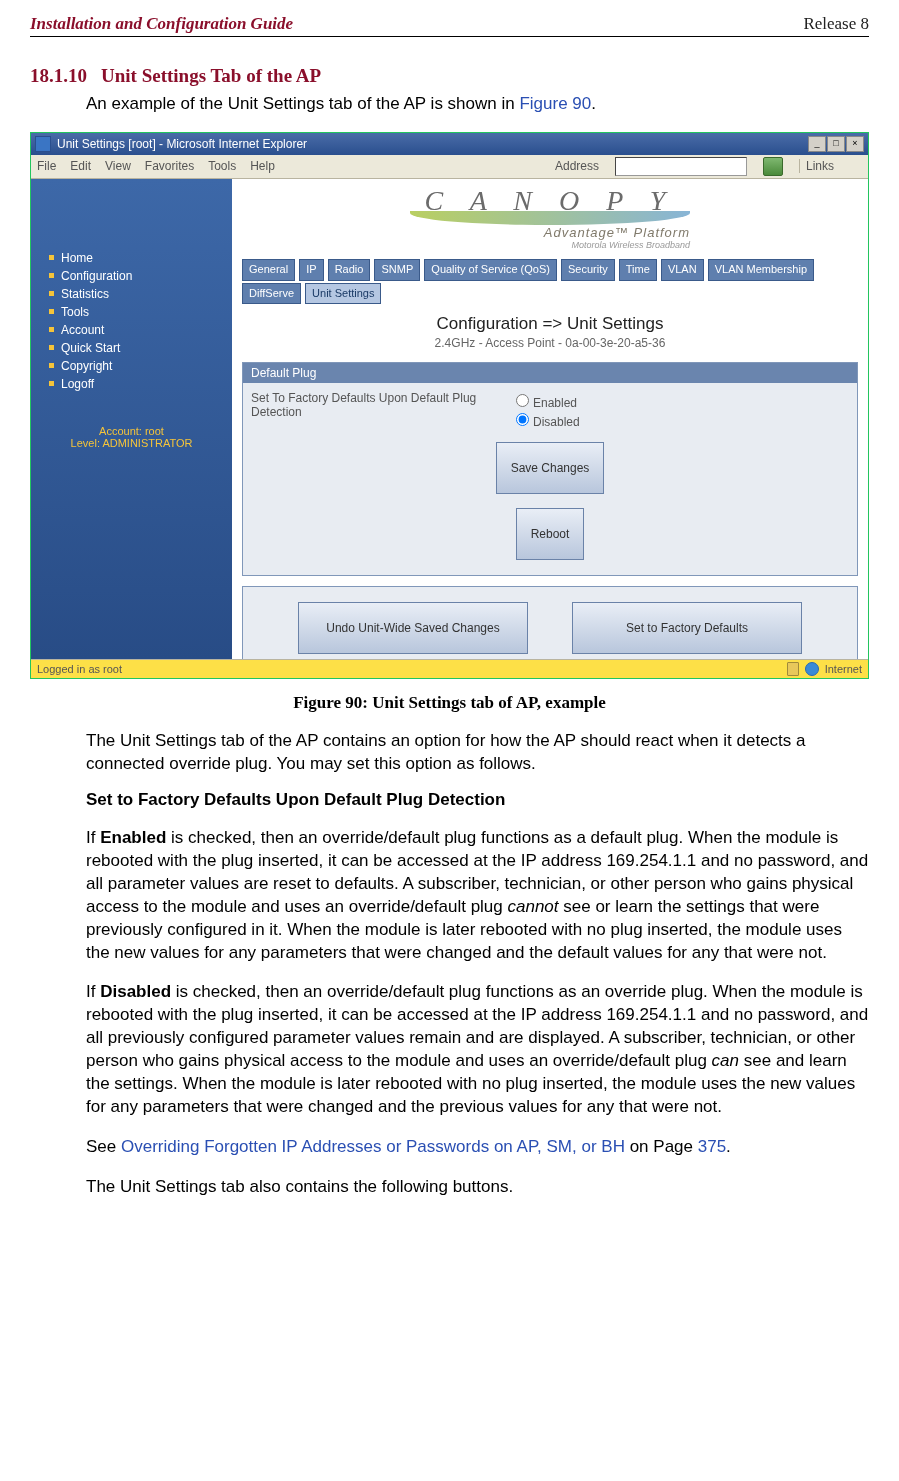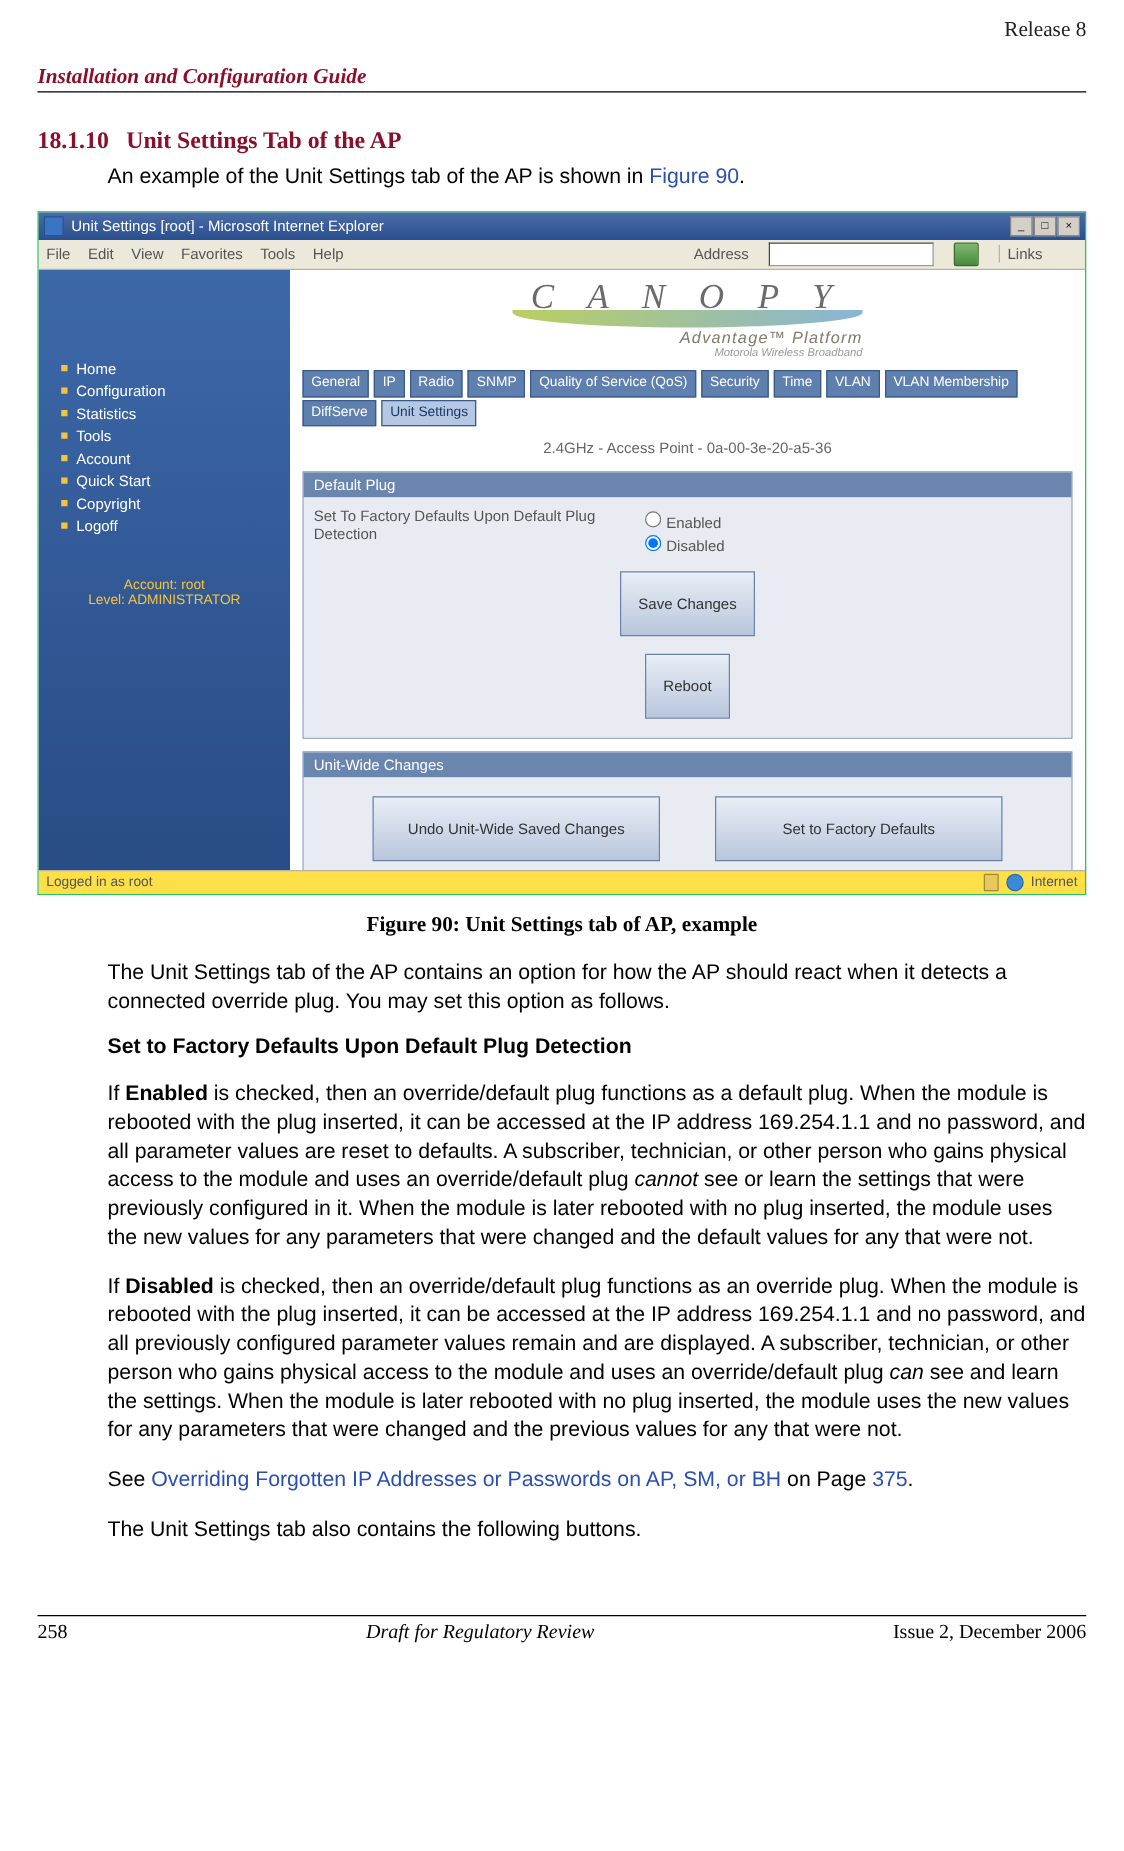--- a/index.html
+++ b/index.html
@@ -16,21 +16,21 @@
   .topbar {
     display: flex;
     justify-content: space-between;
     font-family: "Palatino Linotype", Palatino, serif;
     font-style: italic;
     font-size: 17px;
     border-bottom: 1px solid #000;
     padding-bottom: 2px;
     margin-bottom: 28px;
   }
-  .topbar .left { color: #8a0f2b; font-weight: bold; margin-top: 37px; }
+  .topbar .left { color: #8a0f2b; font-weight: bold; }
   .topbar .right { color: #222; font-style: normal; font-family: "Palatino Linotype", Palatino, serif; }
   .section-heading {
     color: #8a0f2b;
     font-family: "Palatino Linotype", Palatino, serif;
     font-weight: bold;
     font-size: 19px;
     margin-bottom: 6px;
   }
   .section-heading .num { margin-right: 14px; }
   .intro {
@@ -324,41 +324,41 @@
           <span class="tab">SNMP</span>
           <span class="tab">Quality of Service (QoS)</span>
           <span class="tab">Security</span>
           <span class="tab">Time</span>
           <span class="tab">VLAN</span>
           <span class="tab">VLAN Membership</span>
           <span class="tab">DiffServe</span>
           <span class="tab active">Unit Settings</span>
         </div>
 
+        <div class="page-h">Configuration =&gt; Unit Settings</div>
         <div class="page-sub">2.4GHz - Access Point - 0a-00-3e-20-a5-36</div>
 
         <div class="panel">
           <div class="panel-h">Default Plug</div>
           <div class="panel-body">
             <div class="opt-row">
               <div class="opt-lbl">Set To Factory Defaults Upon Default Plug Detection</div>
               <div class="radios">
                 <label><input type="radio" name="dp" style=""><span>Enabled</span></label>
                 <label><input type="radio" name="dp" checked="" style=""><span>Disabled</span></label>
               </div>
             </div>
             <div class="center-btns">
               <span class="btn3d">Save Changes</span><br>
               <span class="btn3d">Reboot</span>
             </div>
           </div>
         </div>
 
         <div class="panel">
-          <div class="panel-h">Unit-Wide Changes</div>
           <div class="panel-body">
             <div class="wide-btns">
               <span class="btn3d">Undo Unit-Wide Saved Changes</span>
               <span class="btn3d">Set to Factory Defaults</span>
             </div>
           </div>
         </div>
       </div>
     </div>
 
@@ -385,19 +385,14 @@
   <p class="body-text">
     <span>If </span><span class="b">Disabled</span><span> is checked, then an override/default plug functions as an override plug. When the module is rebooted with the plug inserted, it can be accessed at the IP address 169.254.1.1 and no password, and all previously configured parameter values remain and are displayed. A subscriber, technician, or other person who gains physical access to the module and uses an override/default plug </span><span class="i">can</span><span> see and learn the settings. When the module is later rebooted with no plug inserted, the module uses the new values for any parameters that were changed and the previous values for any that were not.</span>
   </p>
 
   <p class="body-text">
     <span>See </span><span class="link">Overriding Forgotten IP Addresses or Passwords on AP, SM, or BH</span><span> on Page </span><span class="link">375</span><span>.</span>
   </p>
 
   <p class="body-text">The Unit Settings tab also contains the following buttons.</p>
 
-  <div class="footer">
-    <span>258</span>
-    <span class="mid">Draft for Regulatory Review</span>
-    <span>Issue 2, December 2006</span>
-  </div>
 
 </div>
 
 </body></html>

